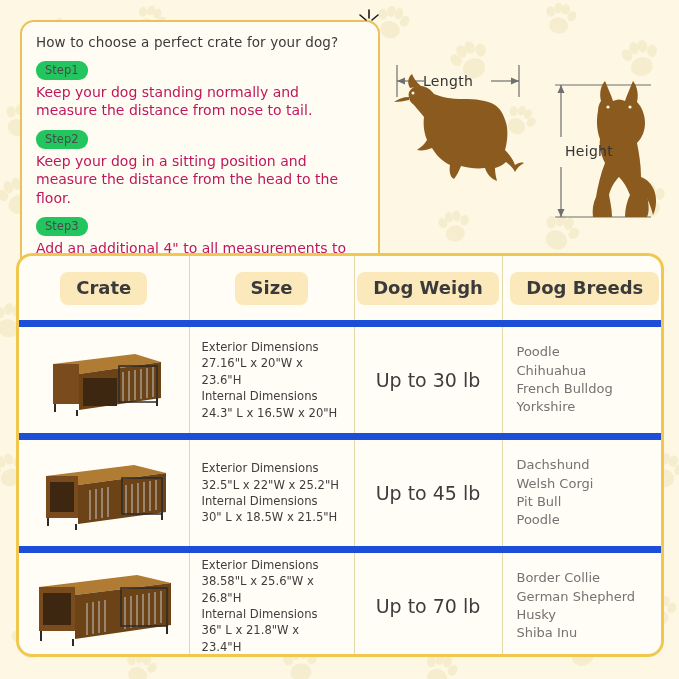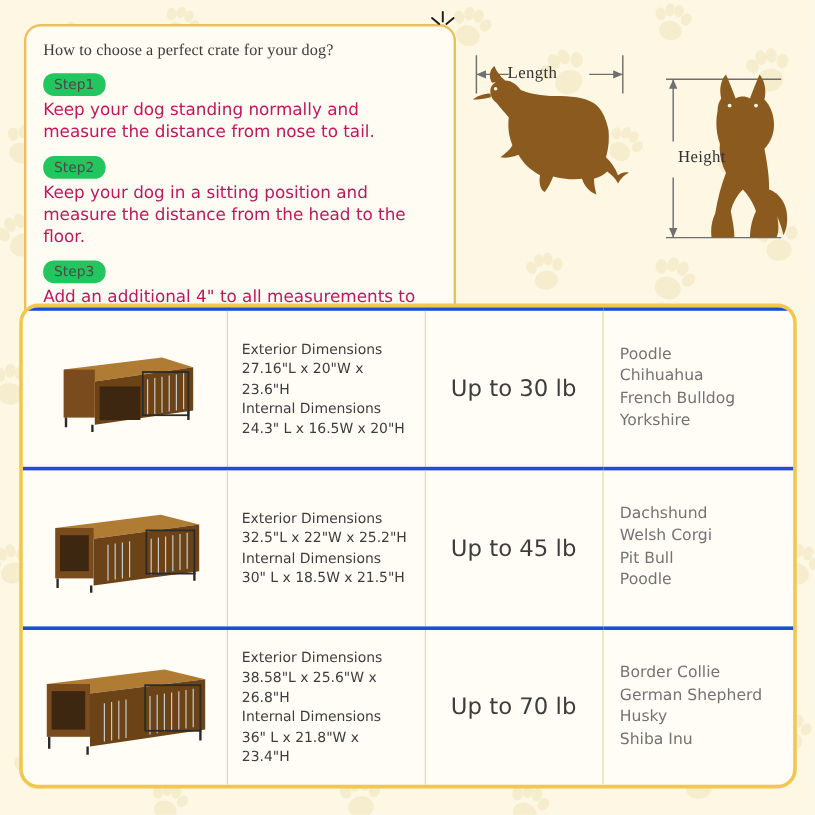--- a/index.html
+++ b/index.html
@@ -40,21 +40,20 @@
     padding: 12px 14px 14px 14px;
     margin-left: 6px;
     margin-top: 6px;
   }
   .info-title {
     font-size: 13.5px;
     color: #3b3b3b;
     font-weight: normal;
     margin-bottom: 9px;
     letter-spacing: .1px;
-    font-family: Liberation Serif, serif;
   }
   .step-pill {
     display: inline-block;
     background: #22c55e;
     color: #4a4a4a;
     font-size: 11.5px;
     padding: 2px 9px 3px 9px;
     border-radius: 9px;
     margin-bottom: 3px;
   }
@@ -72,24 +71,23 @@
     right: -4px;
     top: -14px;
     width: 26px;
     height: 26px;
   }
 
   
   .diagram {
     position: absolute;
     right: 10px;
-    top: 36px;
+    top: 55px;
     width: 290px;
     height: 190px;
-    font-family: Liberation Serif, serif;
   }
   .diagram .lbl {
     position: absolute;
     font-size: 14px;
     color: #333;
     letter-spacing: .3px;
   }
   .lbl-length { left: 44px; top: 18px; }
   .lbl-height { left: 186px; top: 88px; }
 
@@ -133,21 +131,21 @@
     font-size: 18px;
     color: #3a3a3a;
     white-space: nowrap;
   }
   .col-crate { width: 170px; }
   .col-size  { width: 165px; }
   .col-weigh { width: 148px; }
   .col-breed { width: 165px; }
 
   .vline { border-left: 1px solid #e6d9a8; }
-  .rowline td { border-top: 3px solid #1d4ed8; }
+  .rowline td { border-top: 7px solid #1d4ed8; }
 
   .body-row td { height: 106px; }
 
   .size-cell {
     font-size: 11.6px;
     color: #3d3d3d;
     line-height: 1.42;
     padding: 0 12px;
   }
   .weigh-cell {
@@ -305,20 +303,42 @@
 
   <div class="table-wrap">
     <table class="crate-table">
       <colgroup>
         <col class="col-crate">
           <col class="col-size">
           <col class="col-weigh">
           <col class="col-breed">
       </colgroup>
       <tbody>
+          <tr class="hdr-row">
+        <th>
+          <div class="hdr-cell">
+                <span class="hdr-pill">Crate</span>
+              </div>
+        </th>
+        <th class="vline">
+          <div class="hdr-cell">
+                <span class="hdr-pill">Size</span>
+              </div>
+        </th>
+        <th class="vline">
+          <div class="hdr-cell">
+                <span class="hdr-pill">Dog Weigh</span>
+              </div>
+        </th>
+        <th class="vline">
+          <div class="hdr-cell">
+                <span class="hdr-pill">Dog Breeds</span>
+              </div>
+        </th>
+      </tr>
 
       <tr class="body-row rowline">
         <td class="crate-cell">
           <svg class="crate-img" width="130" height="80" viewBox="0 0 130 80" aria-hidden="true">
             <polygon points="14,24 96,14 122,22 40,34" fill="#b07b33"></polygon>
             <rect x="14" y="24" width="26" height="40" fill="#7a4b1c"></rect>
             <polygon points="40,34 122,22 122,58 40,70" fill="#6b4317"></polygon>
             <rect x="44" y="38" width="34" height="28" fill="#3d2710"></rect>
             <g stroke="#c9c9c9" stroke-width="1">
               <line x1="84" y1="32" x2="84" y2="62"></line>

